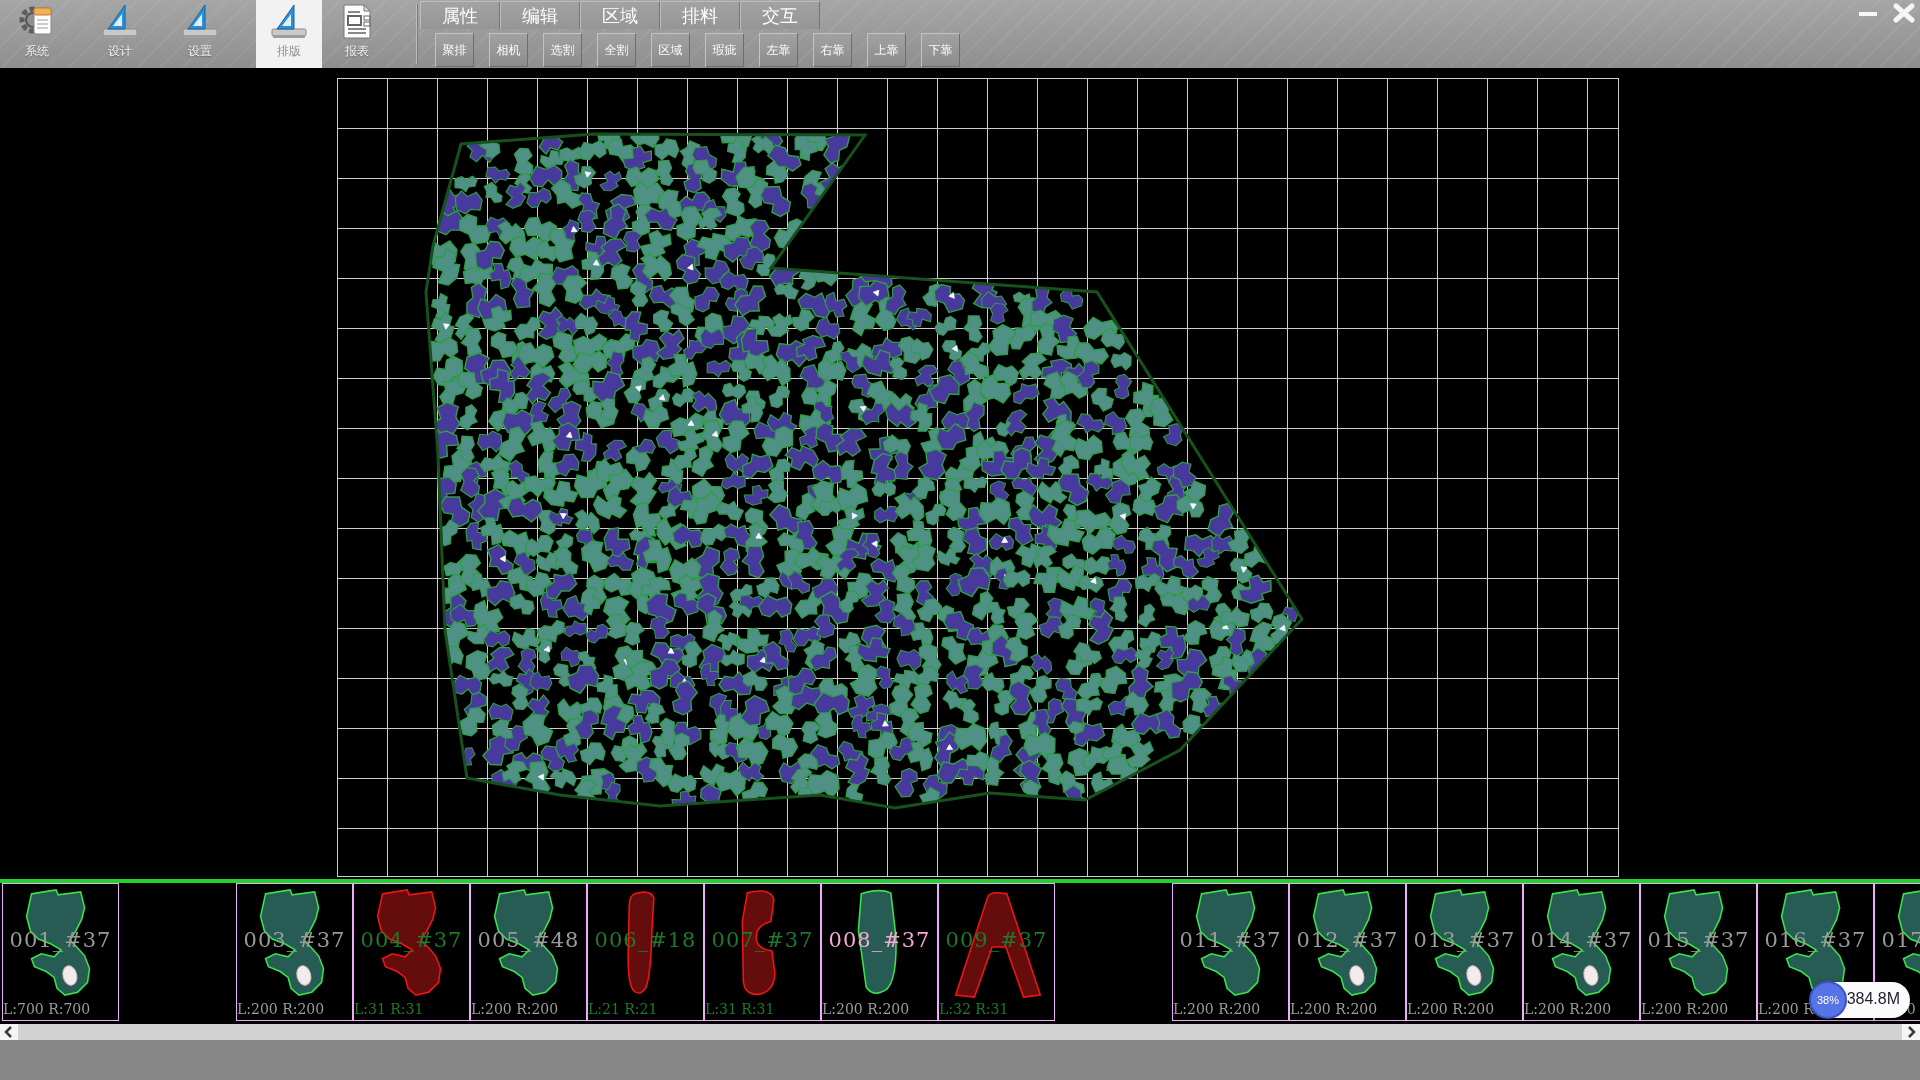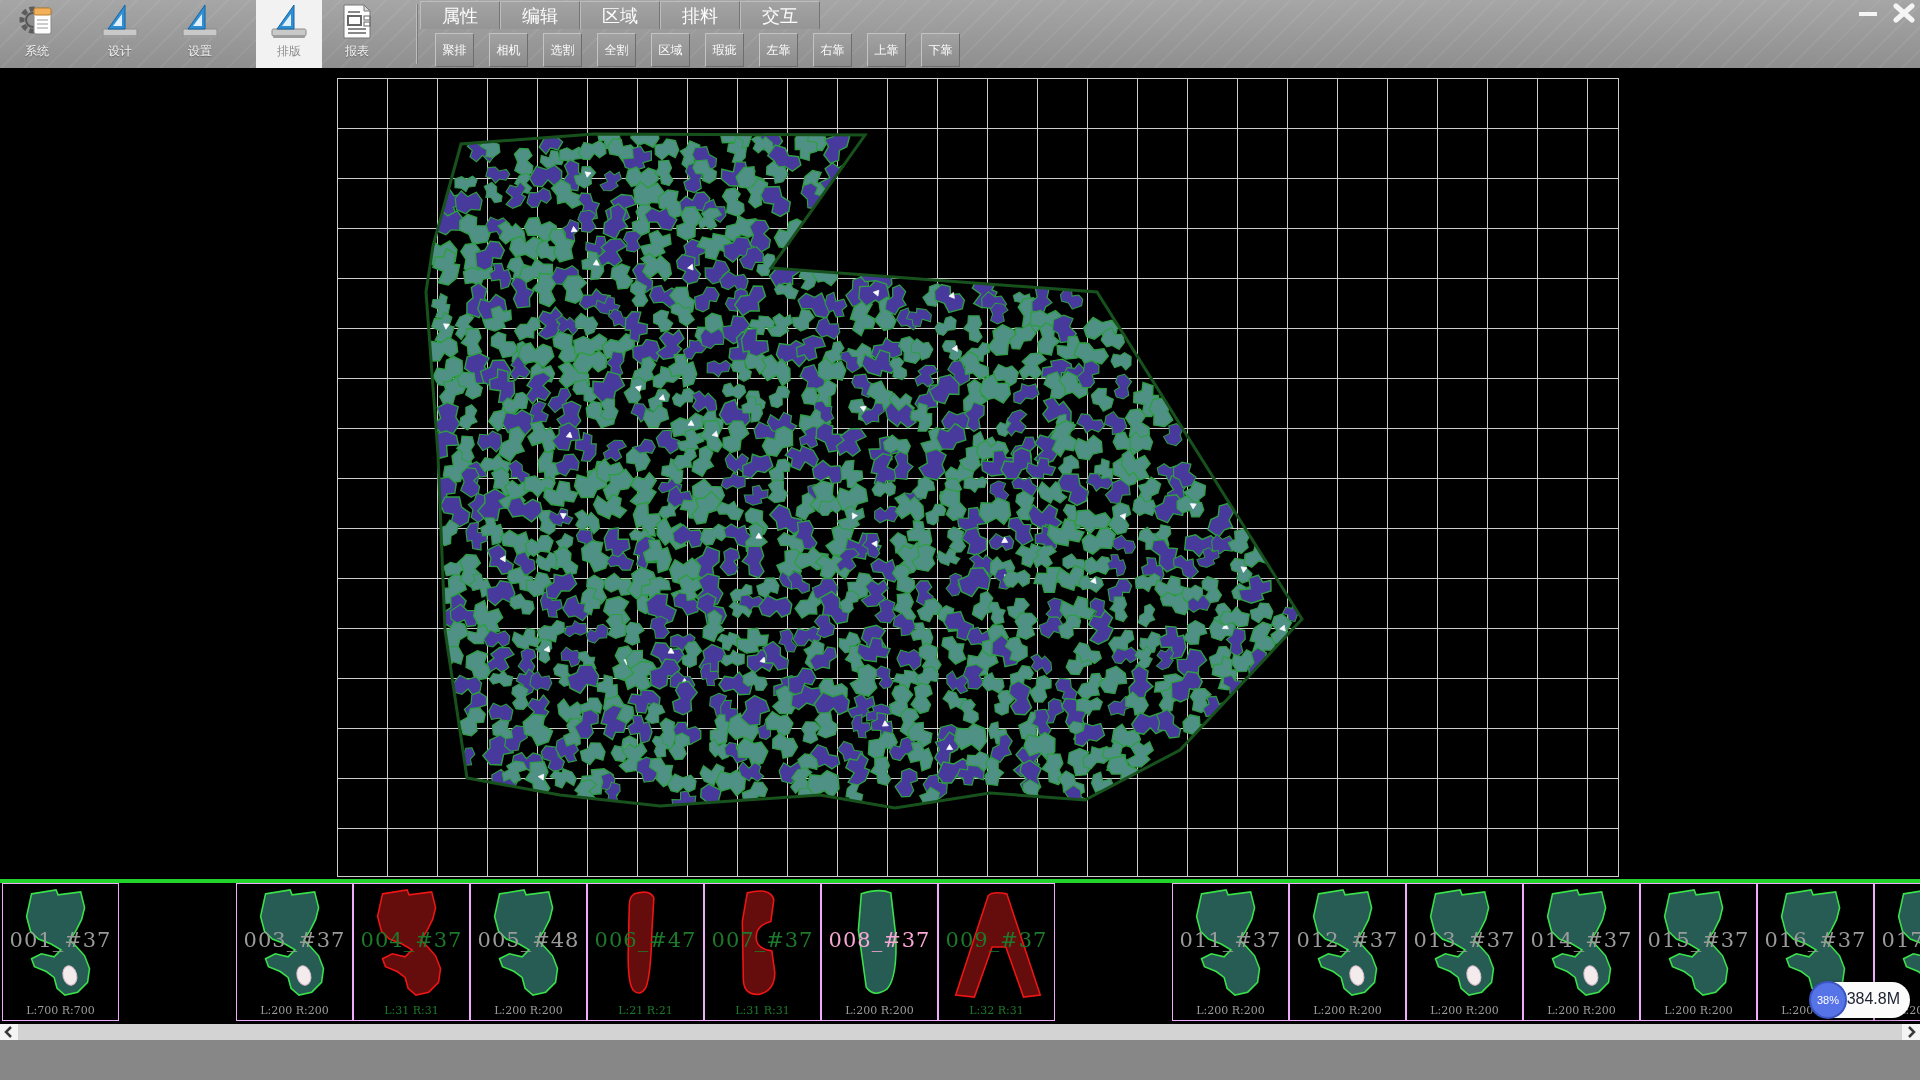--- a/index.html
+++ b/index.html
@@ -39,22 +39,22 @@
       repeating-linear-gradient(to bottom,#cdcdcd 0 1px,rgba(0,0,0,0) 1px 50px);}
   #hide-svg{position:absolute;left:0;top:0;}
   
   #strip-sep{position:absolute;left:0;top:879px;width:1920px;height:4px;background:#21d32b;}
   #parts-row{position:absolute;left:0;top:883px;width:1920px;height:121px;background:#000;}
   .partcell{position:absolute;top:0;width:117px;height:138px;border:1px solid #f0abfc;
     box-sizing:border-box;background:#000;overflow:hidden;cursor:pointer;}
   .partcell svg{position:absolute;left:8px;top:2px;}
   .pname{position:absolute;left:0;top:44px;width:100%;text-align:center;
     font-family:"DejaVu Serif", serif;font-size:21px;letter-spacing:1px;}
-  .plr{position:absolute;left:0;bottom:3px;width:100%;text-align:center;
-    font-family:"DejaVu Serif", serif;font-size:11px;}
+  .plr{position:absolute;left:0;bottom:3px;width:100%;
+    font-family:"DejaVu Serif", serif;font-size:14px;}
   
   #hscroll{position:absolute;left:0;top:1024px;width:1920px;height:16px;background:#d3d3d3;}
   .scrollbtn{position:absolute;top:0;width:18px;height:16px;background:#f4f4f4;cursor:pointer;}
   
   #bottom-band{position:absolute;left:0;top:1040px;width:1920px;height:40px;background:#878787;}
   
   #progress-pill{position:absolute;left:1810px;top:982px;width:100px;height:36px;background:#fbfbfb;
     border-radius:18px;box-shadow:0 1px 4px rgba(0,0,0,.45);}
   #progress-circle{position:absolute;left:-1px;top:-1px;width:38px;height:38px;border-radius:50%;
     background:#5673e8;border:2px solid #3b55c0;box-sizing:border-box;color:#fff;font-size:11px;
@@ -1007,21 +1007,21 @@
        <path d="M20,8 L45,4 L47,9 L70,6 L74,22 L71,34 L65,46 L59,55 L66,62 L74,71 L79,84 L77,98 L67,108 L54,111
          L46,104 L43,93 L35,87 L23,82 L20,74 L30,69 L43,72 L50,65 L40,59 L27,54 L19,46 L15,31 Z" fill="#265c54" stroke="#3ae14a" stroke-width="1.6"></path>
      </svg>
      <div class="pname" style="color:#9b9b9b">005_#48</div>
      <div class="plr" style="color:#9b9b9b">L:200 R:200</div>
     </div>
     <div class="partcell" style="left: 587px;">
       <svg width="100" height="116" viewBox="0 0 100 118">
        <path d="M38,8 Q54,3 58,12 L56,46 Q55,90 50,103 Q44,113 37,106 Q31,98 32,62 L33,20 Q33,11 38,8 Z" fill="#650d0d" stroke="#ee1515" stroke-width="1.6"></path>
      </svg>
-     <div class="pname" style="color:#1d7a2a">006_#47</div>
+     <div class="pname" style="color:#1d7a2a">006_#18</div>
      <div class="plr" style="color:#1d7a2a">L:21 R:21</div>
     </div>
     <div class="partcell" style="left: 704px;">
       <svg width="100" height="116" viewBox="0 0 100 118">
        <path d="M34,7 Q58,1 61,14 L58,36 Q43,40 43,52 Q43,64 59,66 L62,88 Q62,106 47,110 Q31,112 30,96 L29,36 Z" fill="#650d0d" stroke="#ee1515" stroke-width="1.6"></path>
      </svg>
      <div class="pname" style="color:#1d7a2a">007_#37</div>
      <div class="plr" style="color:#1d7a2a">L:31 R:31</div>
     </div>
     <div class="partcell" style="left: 821px;">

